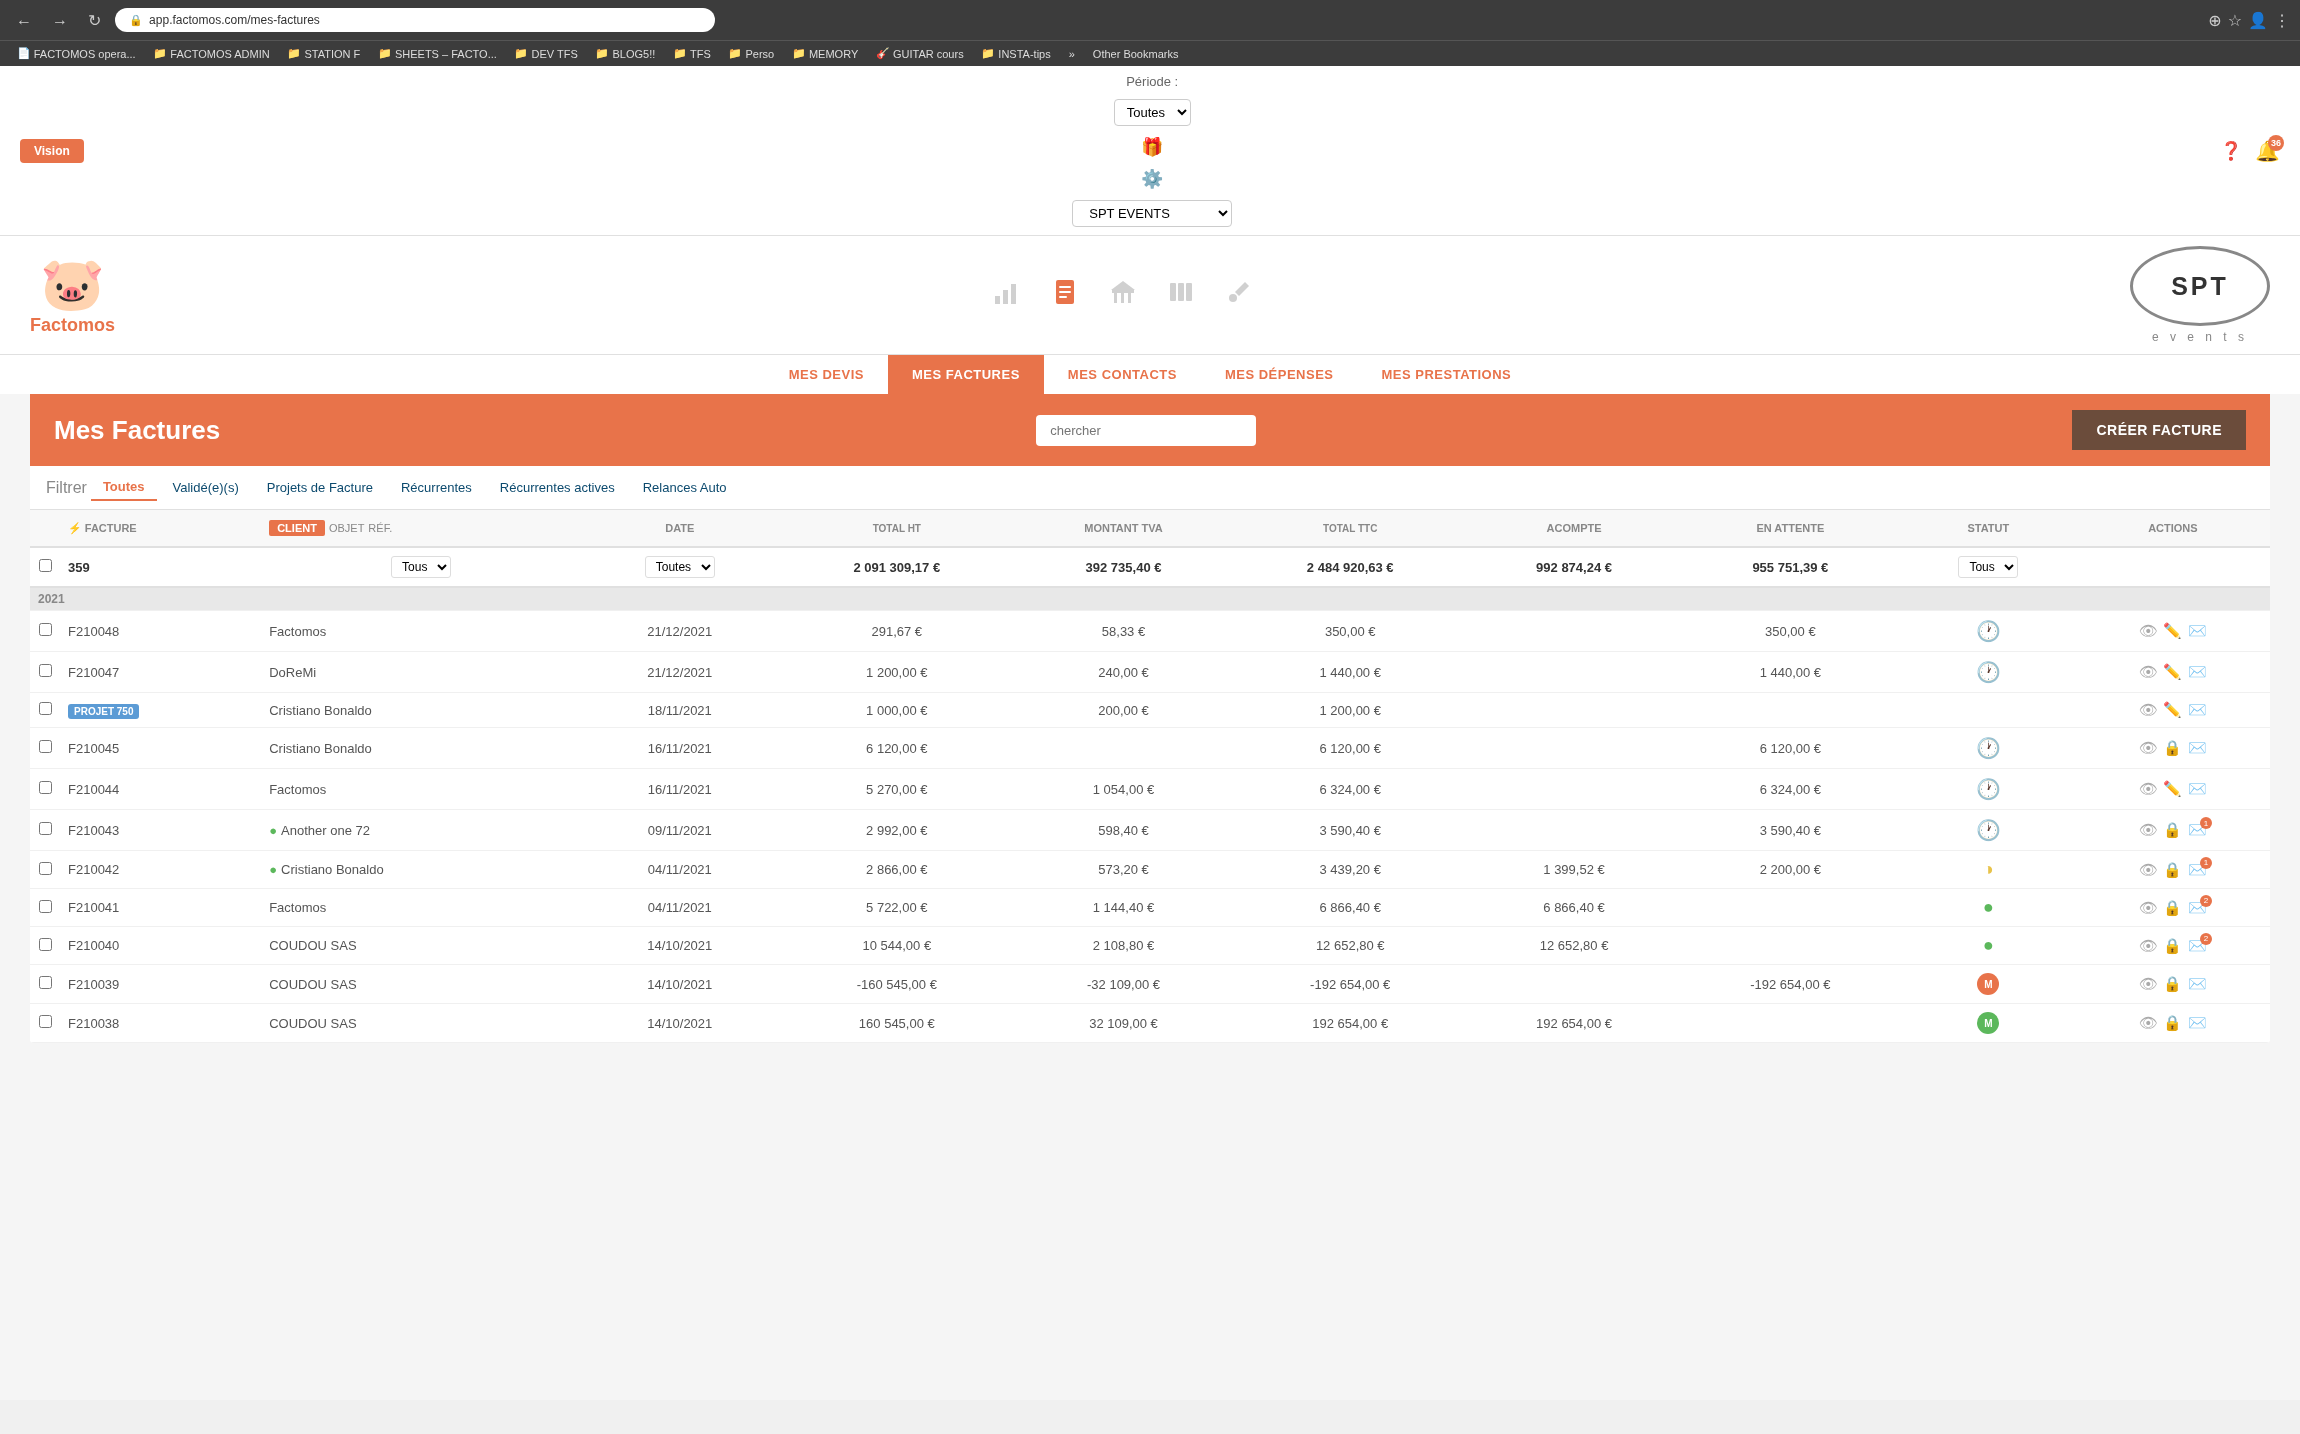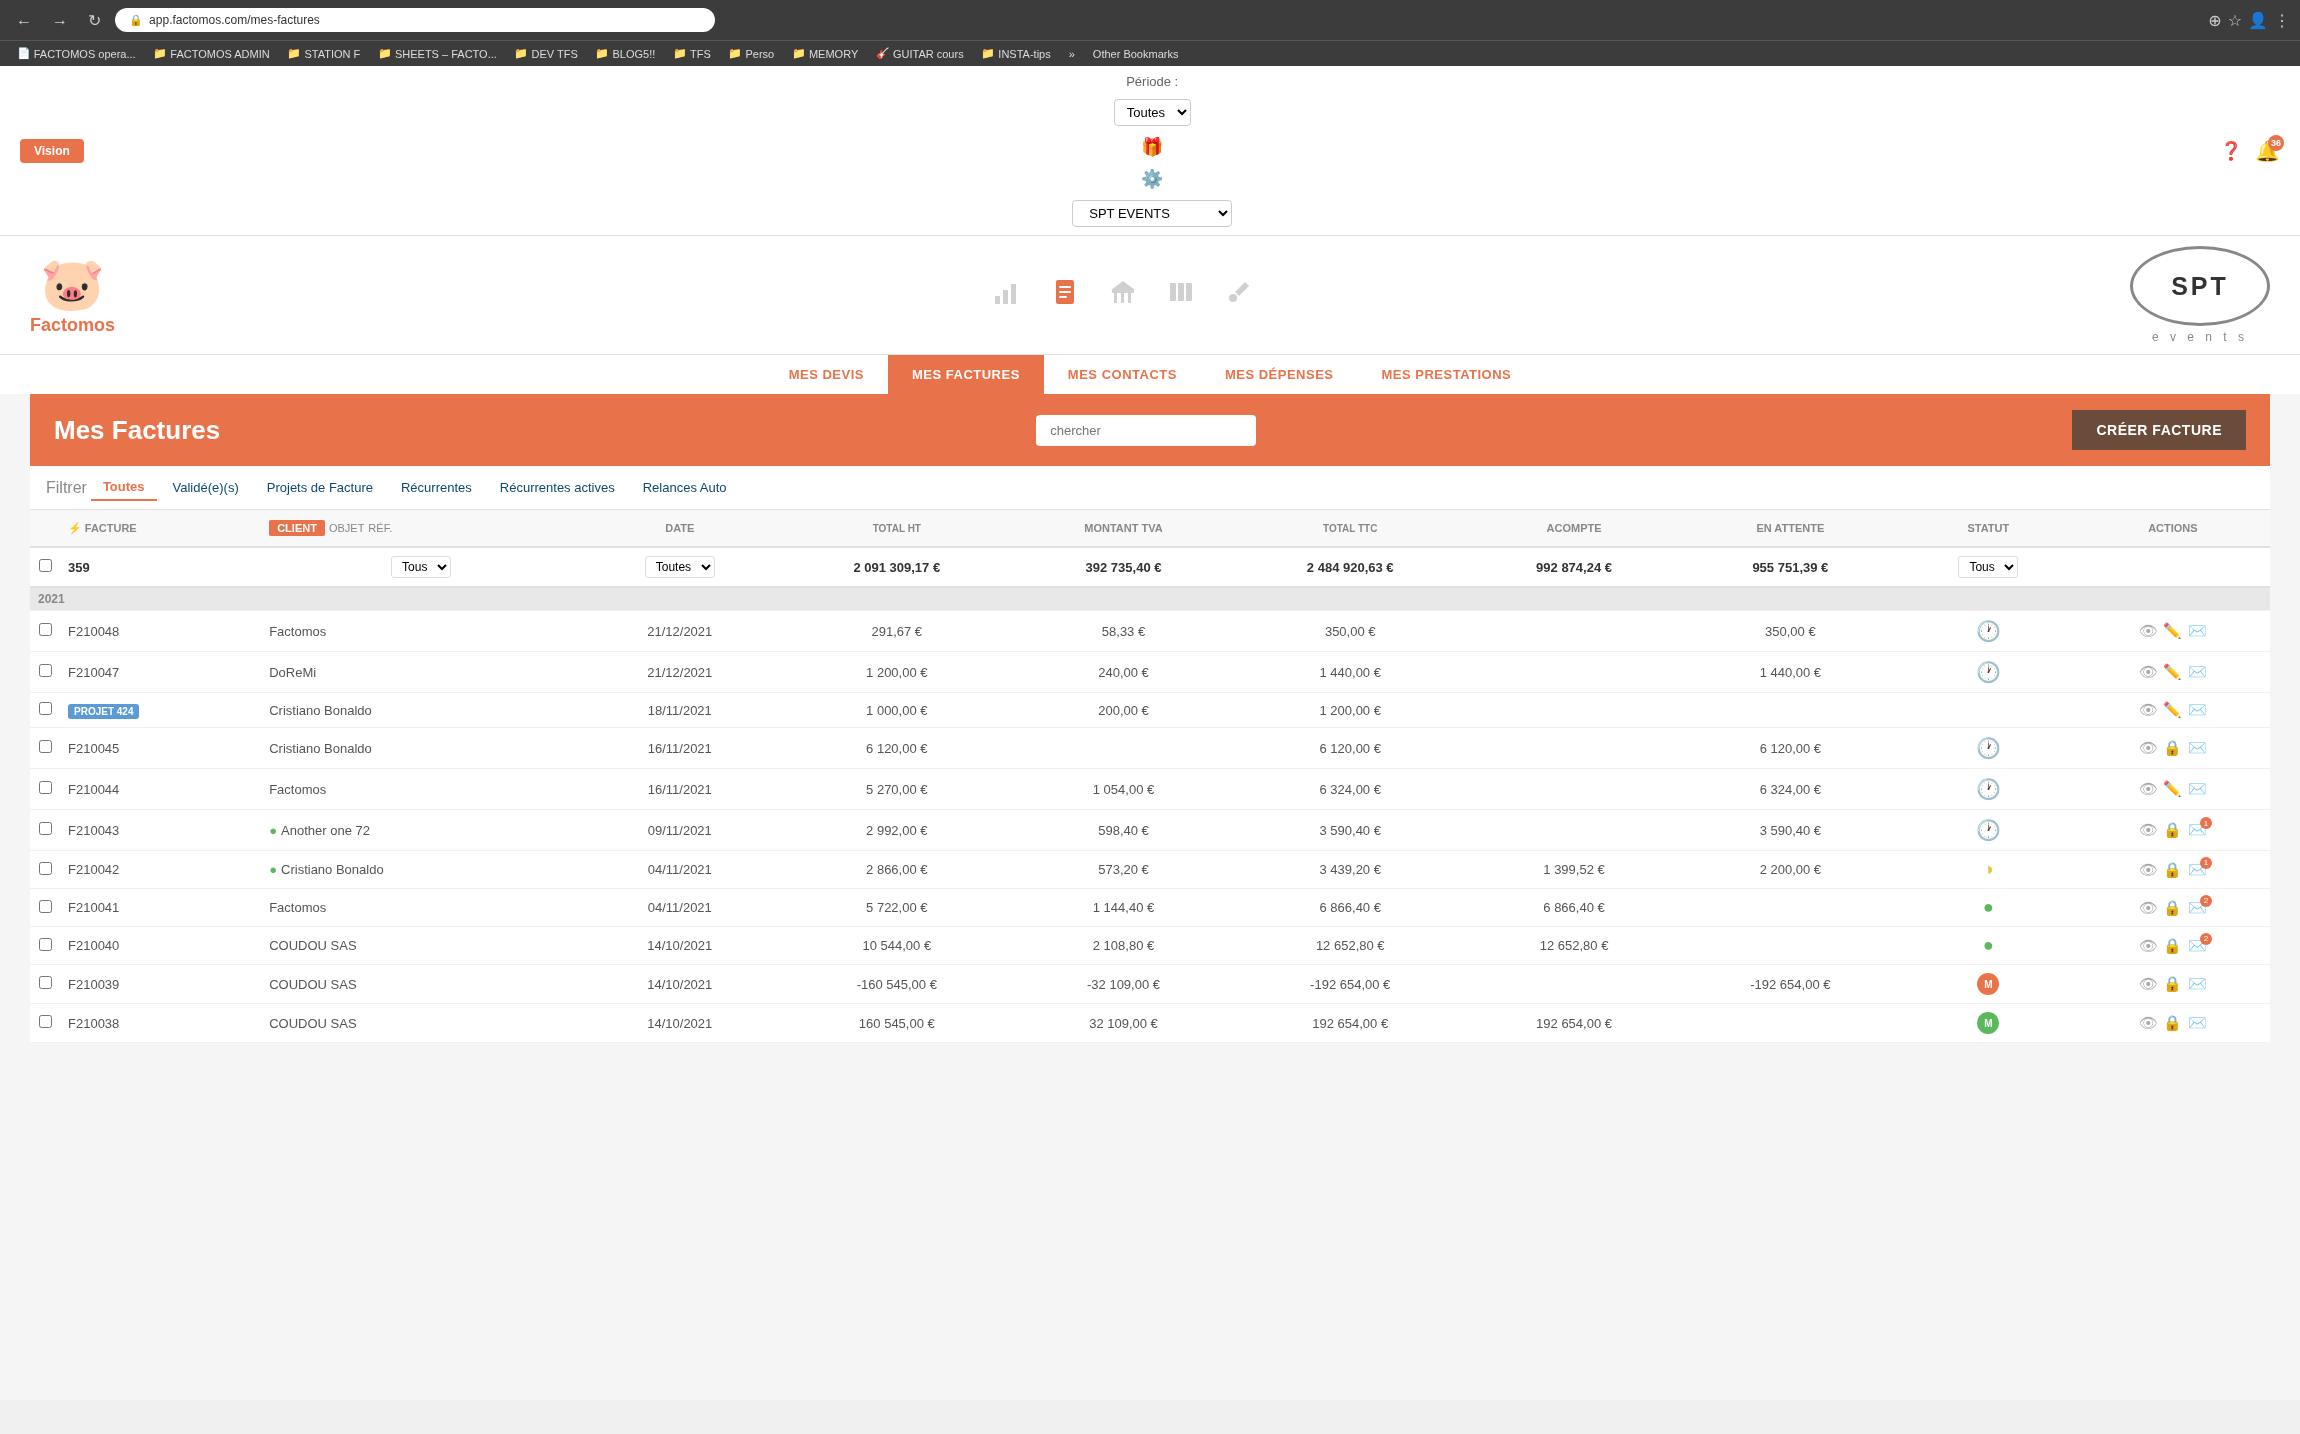--- a/index.html
+++ b/index.html
@@ -397,21 +397,21 @@
                 <span class="action-icon">✏️</span>
                 <span class="action-icon">✉️</span>
               </div>
             </td>
           </tr>
 
 
           <tr>
             <td><input type="checkbox" class="row-checkbox" style=""></td>
             <td class="left">
-              <span class="projet-badge">PROJET 424</span>
+              <span class="projet-badge">PROJET 750</span>
             </td>
             <td class="left">Cristiano Bonaldo</td>
             <td>18/11/2021</td>
             <td>1 000,00 €</td>
             <td>200,00 €</td>
             <td>1 200,00 €</td>
             <td></td>
             <td></td>
             <td></td>
             <td>

